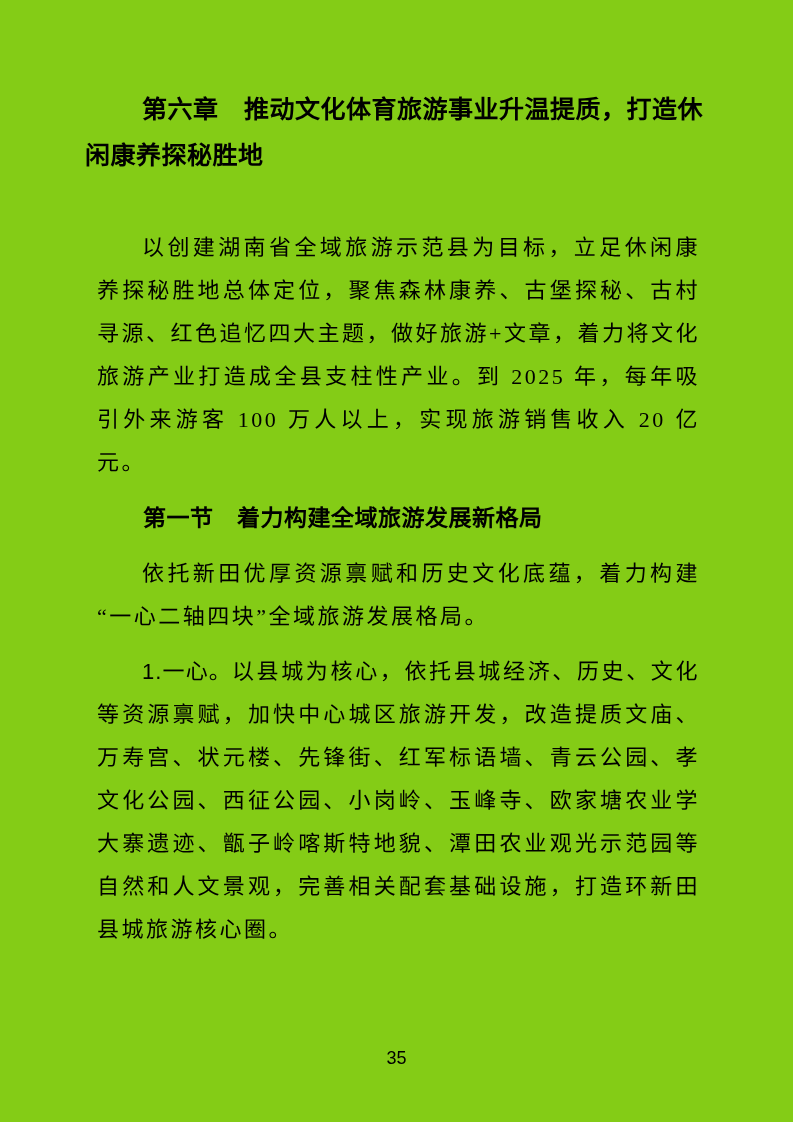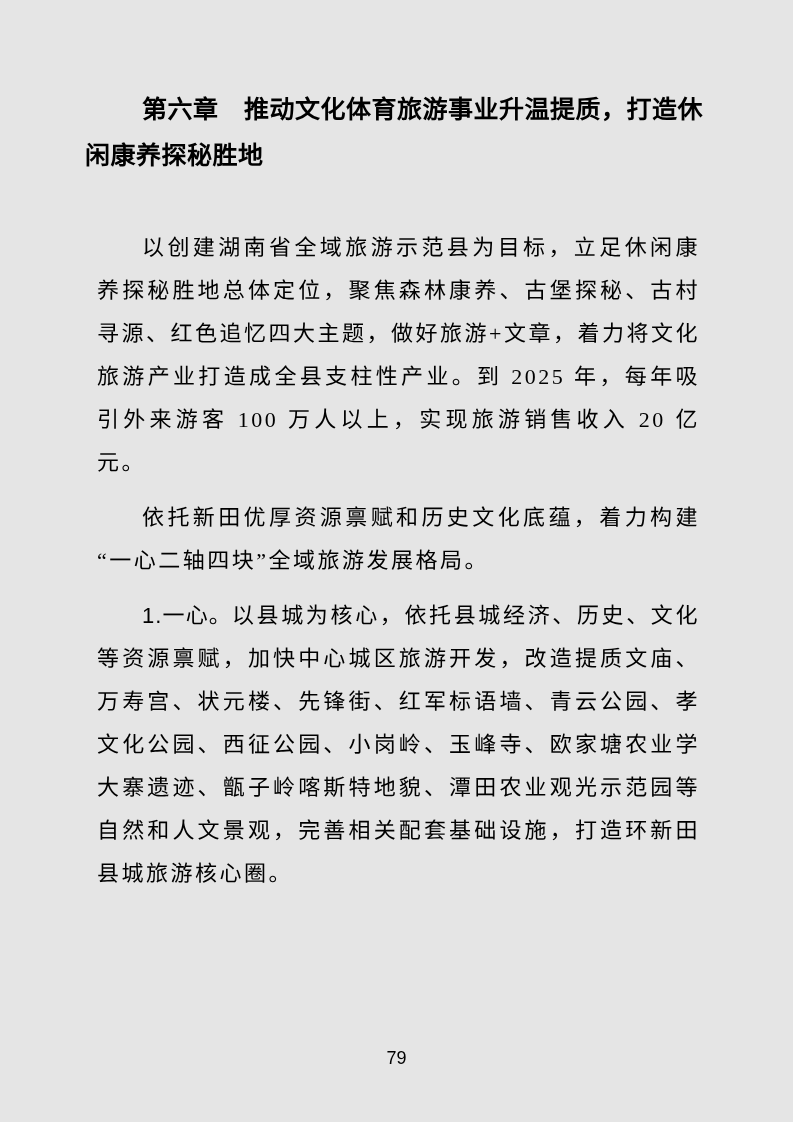--- a/index.html
+++ b/index.html
@@ -5,21 +5,21 @@
 <style>
   html, body {
     margin: 0;
     padding: 0;
     background: #ffffff;
   }
   .page {
     position: relative;
     width: 793px;
     height: 1122px;
-    background: #e5e5e5;
+    background: #84cc16;
     color: #000000;
     overflow: hidden;
     font-family: "Liberation Serif", "DejaVu Serif", serif;
   }
   .content {
     position: absolute;
     left: 85px;
     top: 0;
     width: 627px;
   }
@@ -70,22 +70,23 @@
 </head>
 <body>
 
 <div class="page">
   <div class="content">
 
     <h1 class="chapter-title">第六章　推动文化体育旅游事业升温提质，打造休闲康养探秘胜地</h1>
 
     <p class="body-para">以创建湖南省全域旅游示范县为目标，立足休闲康养探秘胜地总体定位，聚焦森林康养、古堡探秘、古村寻源、红色追忆四大主题，做好旅游+文章，着力将文化旅游产业打造成全县支柱性产业。到 2025 年，每年吸引外来游客 100 万人以上，实现旅游销售收入 20 亿元。</p>
 
+    <h2 class="section-heading">第一节　着力构建全域旅游发展新格局</h2>
 
     <p class="body-para">依托新田优厚资源禀赋和历史文化底蕴，着力构建“一心二轴四块”全域旅游发展格局。</p>
 
     <p class="body-para"><span class="lead">1.一心。</span><span>以县城为核心，依托县城经济、历史、文化等资源禀赋，加快中心城区旅游开发，改造提质文庙、万寿宫、状元楼、先锋街、红军标语墙、青云公园、孝文化公园、西征公园、小岗岭、玉峰寺、欧家塘农业学大寨遗迹、甑子岭喀斯特地貌、潭田农业观光示范园等自然和人文景观，完善相关配套基础设施，打造环新田县城旅游核心圈。</span></p>
 
 
   </div>
 
-  <div class="page-number">79</div>
+  <div class="page-number">35</div>
 </div>
 
 </body></html>

